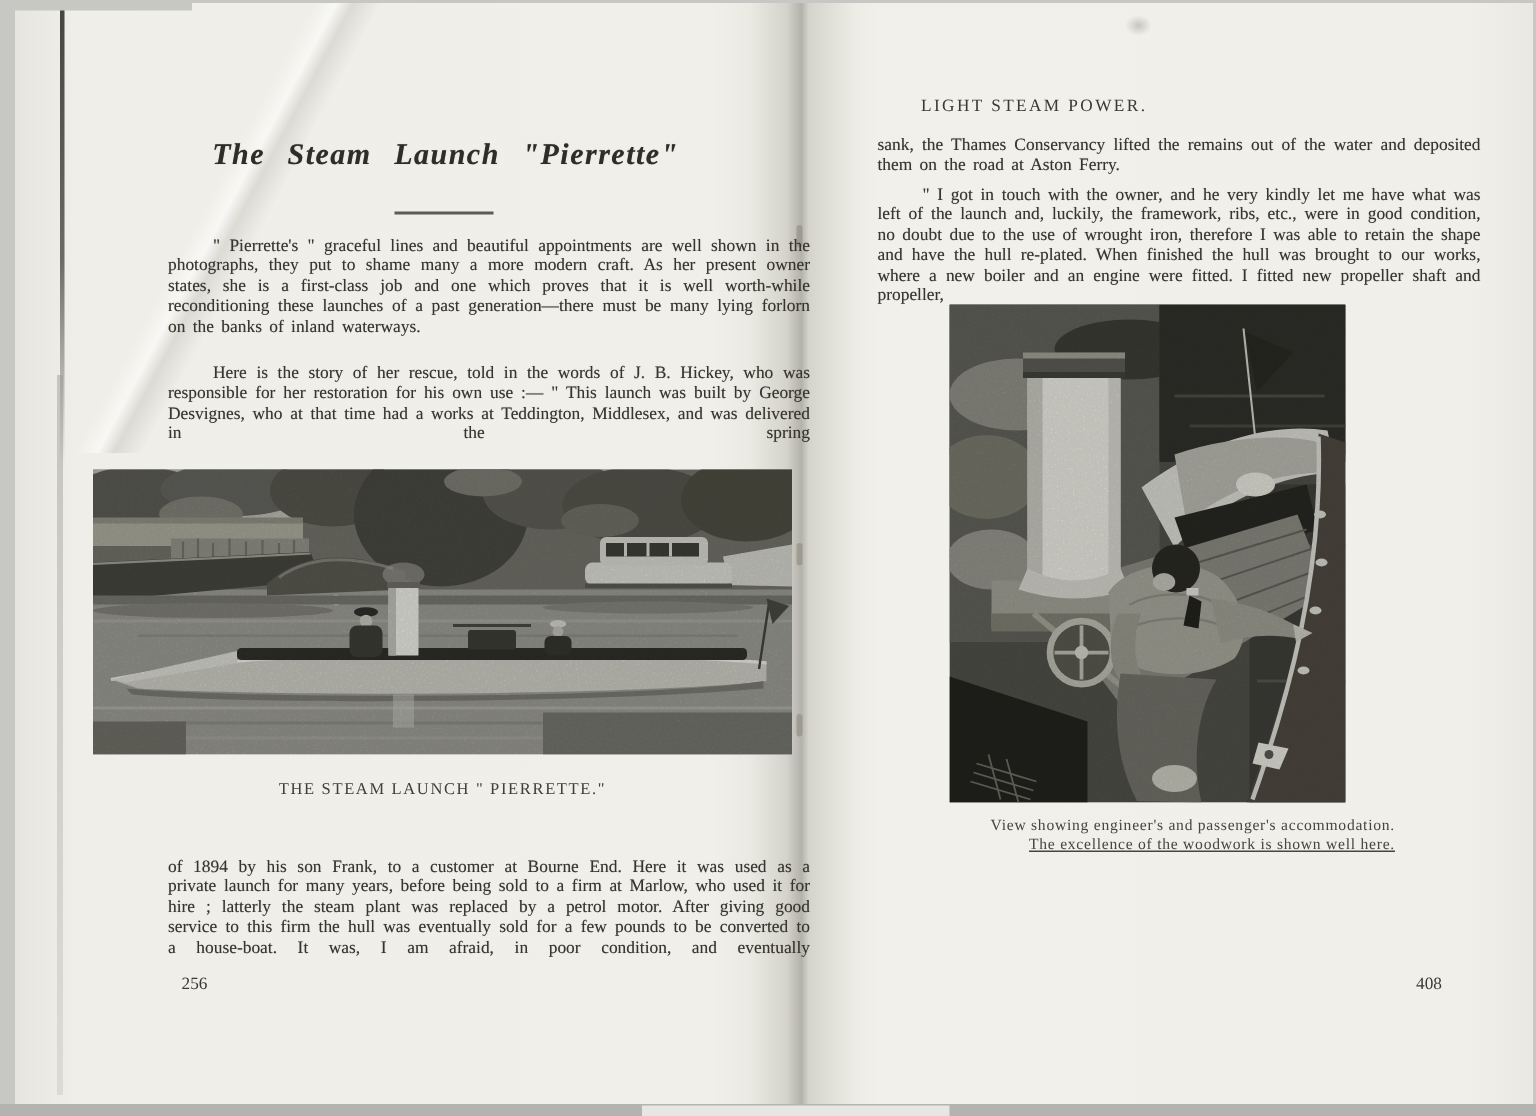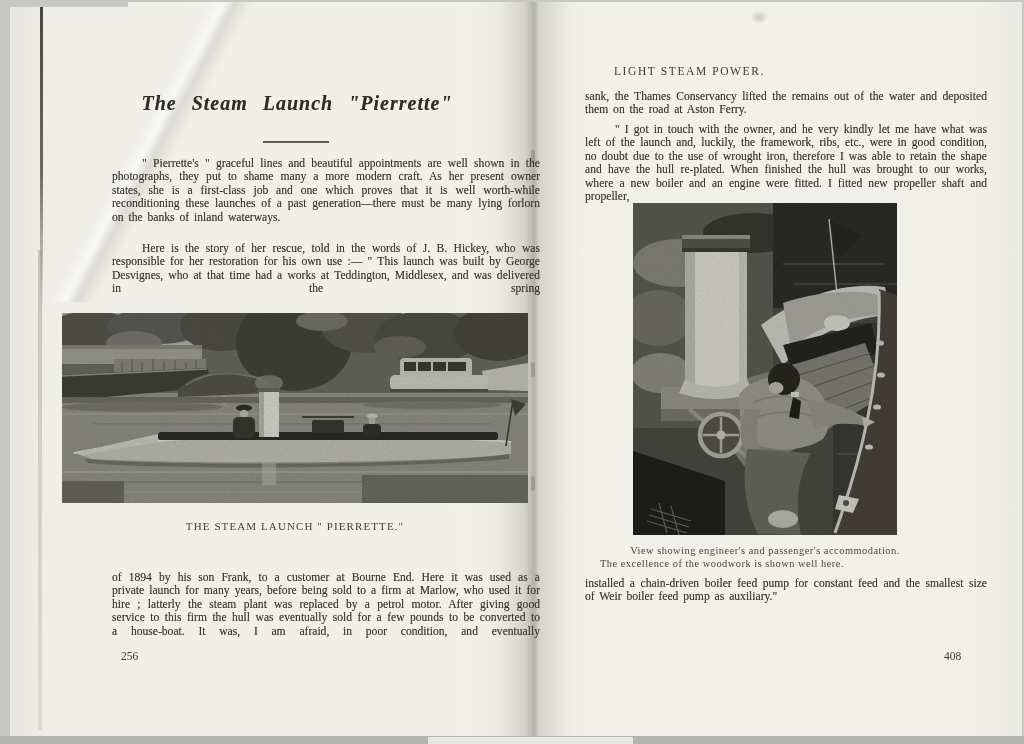--- a/index.html
+++ b/index.html
@@ -61,22 +61,22 @@
   .l-photo { left:62px; top:313px; width:466px; height:190px; }
   .l-cap1 { left:62px; top:520px; width:466px; text-align:center; font-size:11px; letter-spacing:1.1px; color:#413f38; }
   .l-cap2 { left:62px; top:539px; width:466px; text-align:center; font-size:10.6px; letter-spacing:0.4px; color:#474540; }
   .l-para3 { left:112px; top:571px; width:428px; }
   .l-pagenum { left:121px; top:650px; font-size:11.5px; color:#3b3932; }
 
   .r-head { left:585px; top:65px; font-size:11.5px; letter-spacing:1.6px; color:#3b3932;margin-left:29px; }
   .r-para1 { left:585px; top:90px; width:402px; }
   .r-para2 { left:585px; top:123px; width:402px; }
   .r-photo { left:633px; top:203px; width:264px; height:332px; }
-  .r-cap1 { left:600px; top:545px; width:330px; text-align:center; font-size:10.4px; letter-spacing:0.5px; color:#47453e; }
-  .r-cap2 { left:600px; top:558px; width:330px; text-align:left; font-size:10.4px; letter-spacing:0.5px; color:#47453e; }
+  .r-cap1 { left:600px; top:545px; width:330px; text-align:right; font-size:10.4px; letter-spacing:0.5px; color:#47453e; }
+  .r-cap2 { left:600px; top:558px; width:330px; text-align:right; font-size:10.4px; letter-spacing:0.5px; color:#47453e;text-decoration:underline; }
   .r-para3 { left:585px; top:577px; width:402px; }
   .r-para4 { left:585px; top:604px; width:402px; }
   .r-pagenum { left:944px; top:650px; font-size:11.5px; color:#3b3932; }
 
   figure { padding:0; }
   figure svg { display:block; filter:blur(0.35px) contrast(0.97); }
 </style>
 </head>
 <body>
 
@@ -305,15 +305,14 @@
           <line x1="38" y1="303" x2="46" y2="332"></line>
         </g>
       </g>
       <rect width="264" height="332" filter="url(#grainB)" opacity="0.16"></rect>
     </svg>
   </figure>
 
   <div class="abs r-cap1">View showing engineer's and passenger's accommodation.</div>
   <div class="abs r-cap2">The excellence of the woodwork is shown well here.</div>
 
-  <p class="body r-para3">installed a chain-driven boiler feed pump for constant feed and the smallest size of Weir boiler feed pump as auxiliary."</p>
   <div class="abs r-pagenum">408</div>
 </div>
 
 </body></html>

